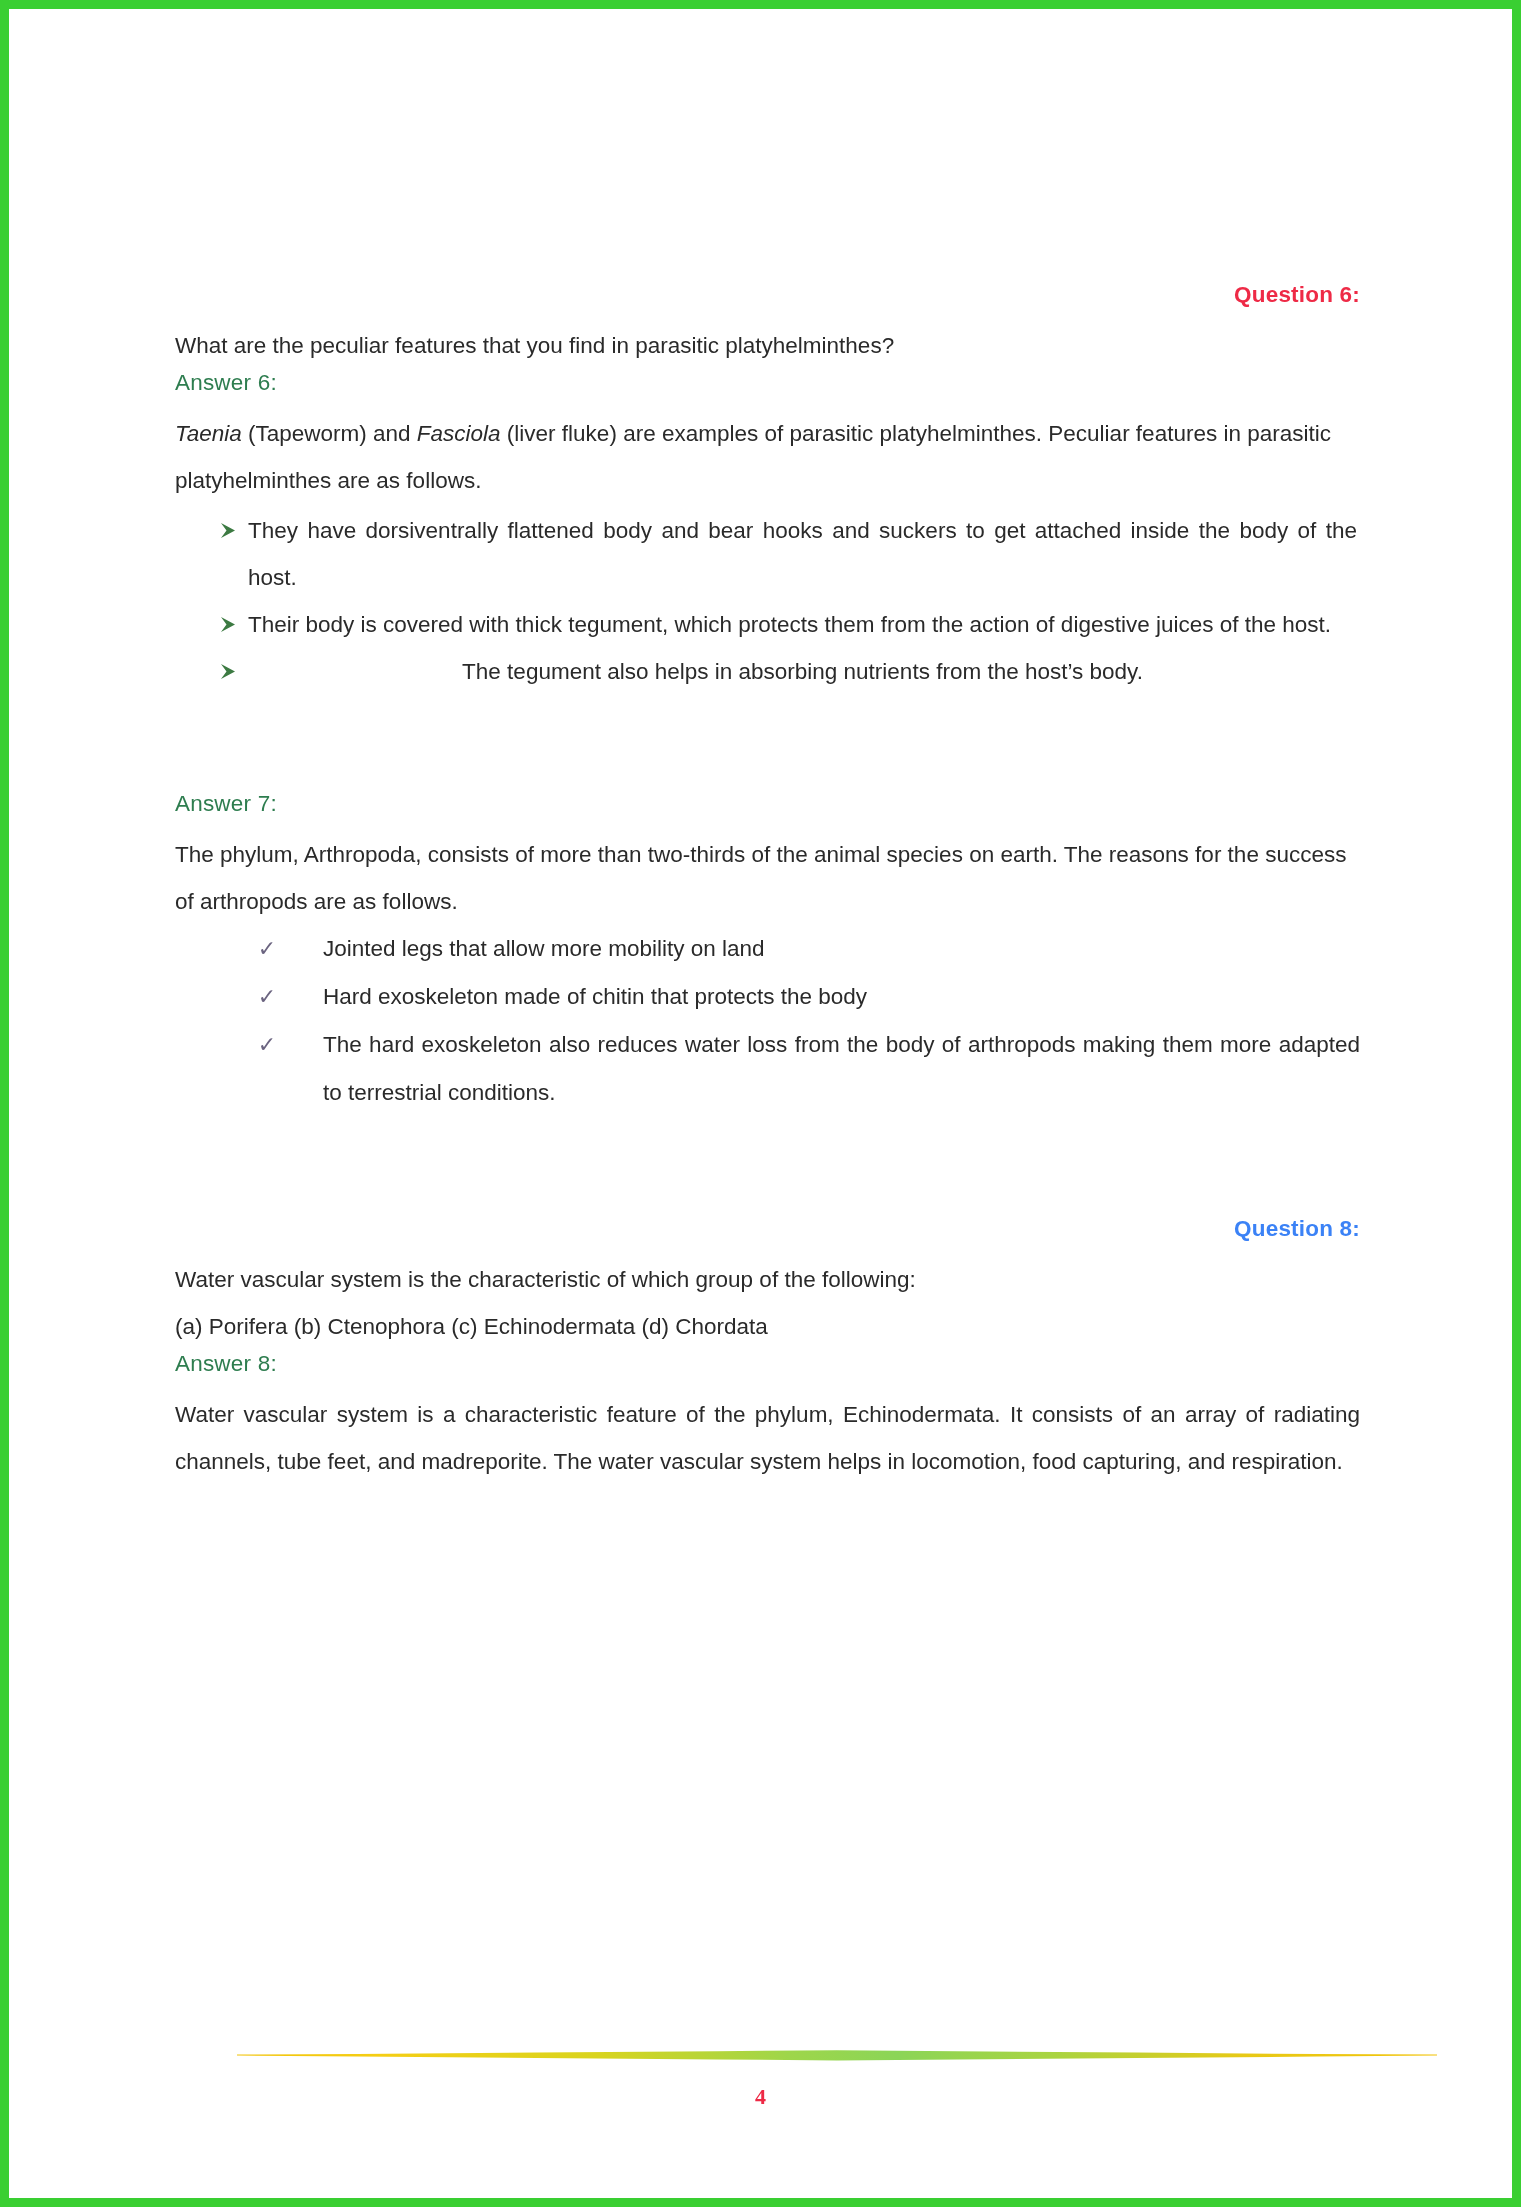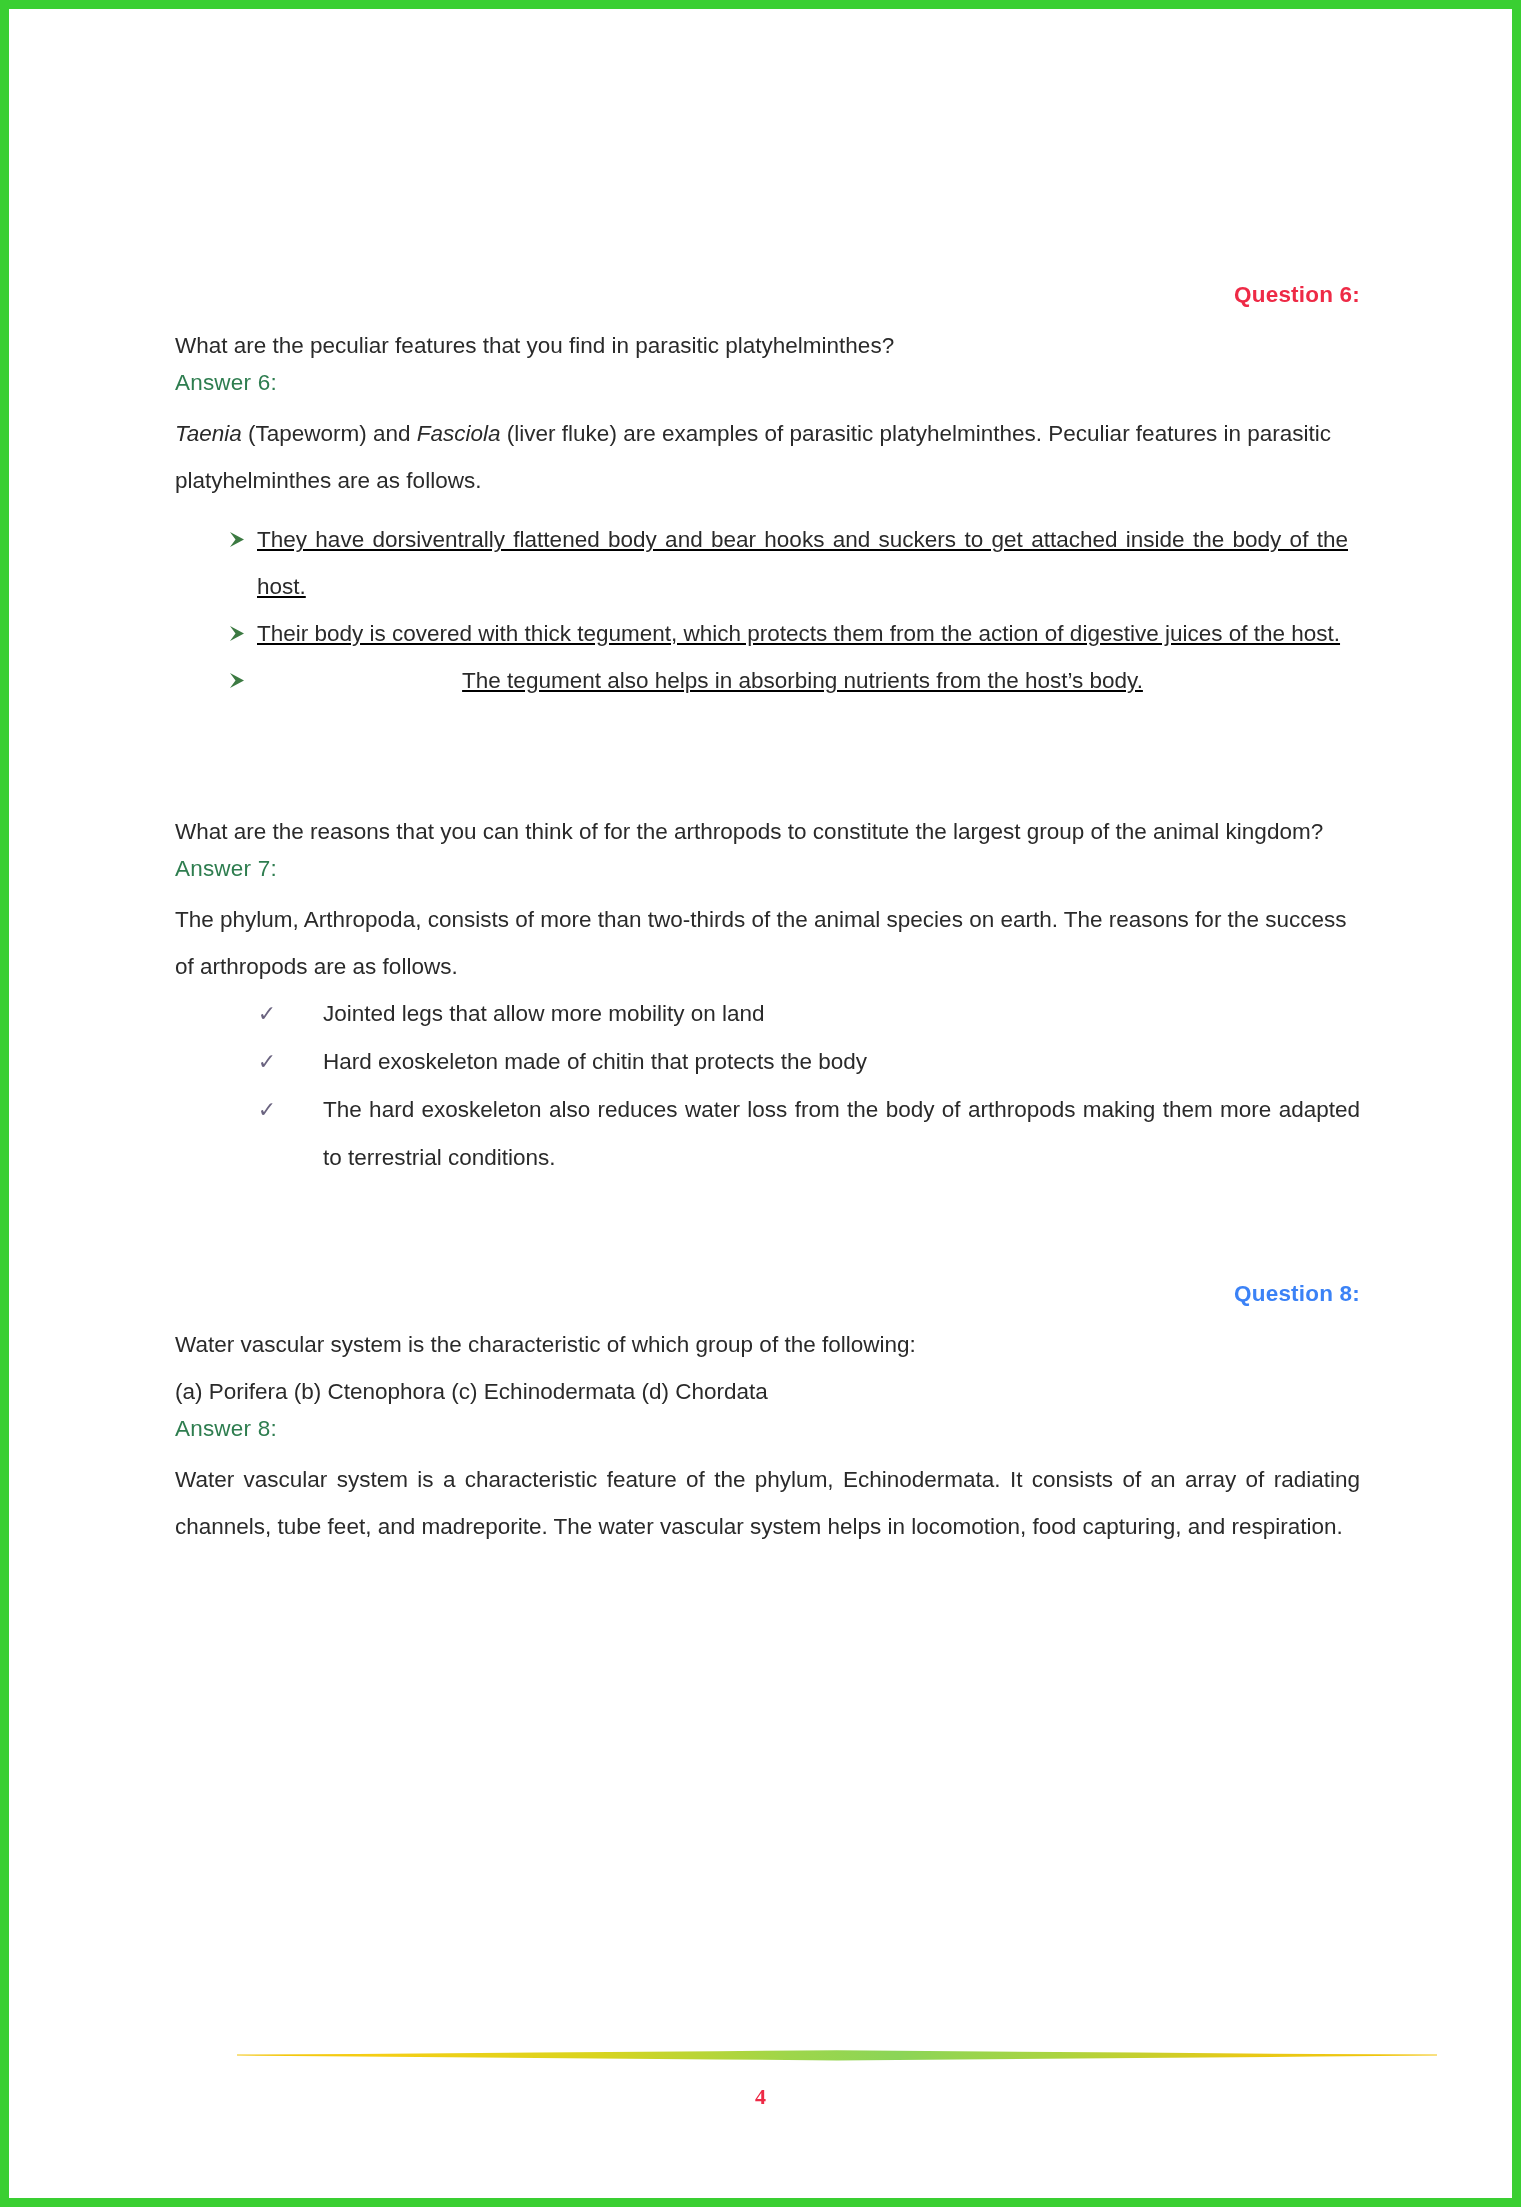--- a/index.html
+++ b/index.html
@@ -65,23 +65,22 @@
     margin: 0;
     text-align: justify;
     text-justify: inter-word;
   }
   .para.no-justify { text-align: left; }
   .para i, .para em { font-style: italic; }
 
   
   .arrow-list {
     list-style: none;
-    margin: 12px;
+    margin: 3px;
     padding: 0;
-    text-decoration: underline;
   }
   .arrow-list > li {
     position: relative;
     padding-left: 70px;
     color: #2A2A2A;
     font-size: 22.5px;
     line-height: 47px;
     text-align: justify;
     text-justify: inter-word;
   }
@@ -195,21 +194,20 @@
             </svg>
           </span>
           <span>The tegument also helps in absorbing nutrients from the host’s body.</span>
         </li>
       </ul>
     </div>
 
     <div class="gap-lg"></div>
 
     <div>
-      <p class="para">What are the reasons that you can think of for the arthropods to constitute the largest group of the animal kingdom?</p>
       <div class="a-heading" style="color: rgb(46, 125, 79);">Answer 7:</div>
       <p class="para no-justify">The phylum, Arthropoda, consists of more than two-thirds of the animal species on earth. The reasons for the success of arthropods are as follows.</p>
 
       <ul class="check-list">
         <li class="short">
           <span class="check-bullet" style="color: rgb(107, 100, 128);">✓</span>
           <span>Jointed legs that allow more mobility on land</span>
         </li>
         <li class="short">
           <span class="check-bullet" style="color: rgb(107, 100, 128);">✓</span>

